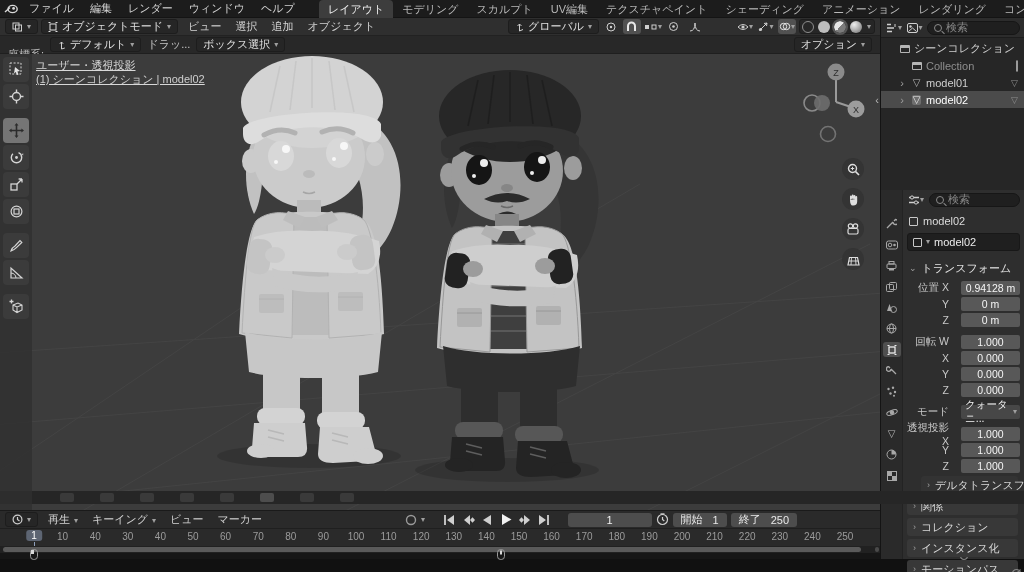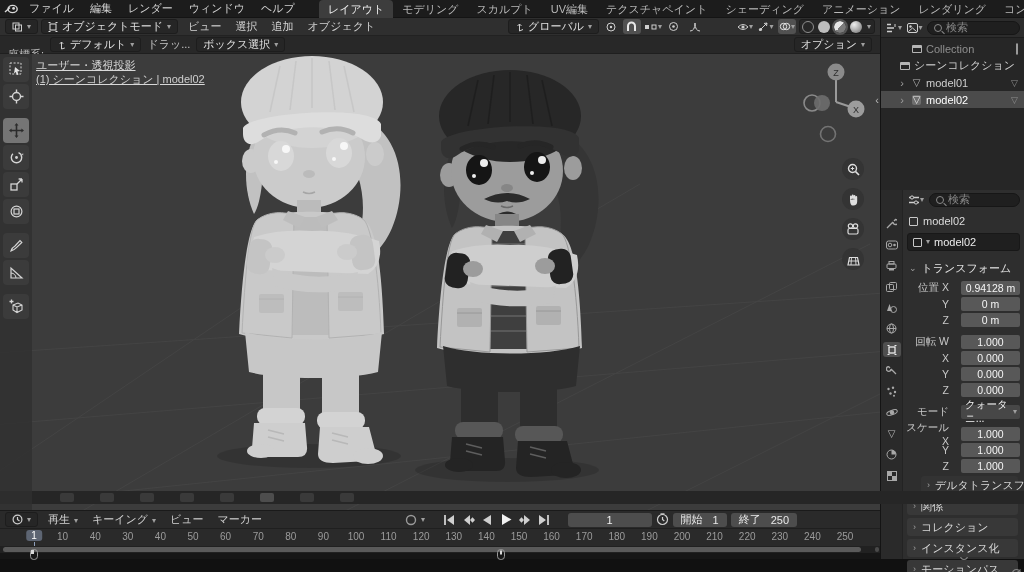--- a/index.html
+++ b/index.html
@@ -651,34 +651,34 @@
               <path d="M1.5 8.5 L5.5 5 L9.5 8.5" fill="none" stroke="#cfcfcf"></path>
             </svg>
           <span class="caret">▾</span>
         </div>
         <div class="searchbox">
           <span class="mag"></span>
           <span>検索</span>
         </div>
       </div>
       <div class="outliner-body" id="outliner-rows">
+          <div class="orow" style="padding-left: 4px;">
+            <span class="oexp"></span>
+            <span class="oic">
+              <span class="colbox"></span>
+            </span>
+            <span class="js-el">シーンコレクション</span>
+          </div>
           <div class="orow dim" style="padding-left: 16px;">
             <span class="oexp"></span>
             <span class="oic">
               <span class="colbox"></span>
             </span>
             <span class="js-el">Collection</span>
             <span class="oright"><span class="chk"></span></span>
-          </div>
-          <div class="orow" style="padding-left: 4px;">
-            <span class="oexp"></span>
-            <span class="oic">
-              <span class="colbox"></span>
-            </span>
-            <span class="js-el">シーンコレクション</span>
           </div>
           <div class="orow" style="padding-left: 16px;">
             <span class="oexp">›</span>
             <span class="oic">
               <span class="meshic">▽</span>
             </span>
             <span class="js-el">model01</span>
             <span class="oright">▽</span>
           </div>
           <div class="orow selected" style="padding-left: 16px;">
@@ -830,21 +830,21 @@
                 </div>
                 <div class="prow gap">
                   <span class="plabel">Z</span>
                   <span class="pfield">0.000</span>
                 </div>
                 <div class="prow gap">
                   <span class="plabel">モード</span>
                   <span class="pfield drop">クォータニ...<span class="caret">▾</span></span>
                 </div>
                 <div class="prow">
-                  <span class="plabel">スケール X</span>
+                  <span class="plabel">透視投影 X</span>
                   <span class="pfield">1.000</span>
                 </div>
                 <div class="prow">
                   <span class="plabel">Y</span>
                   <span class="pfield">1.000</span>
                 </div>
                 <div class="prow">
                   <span class="plabel">Z</span>
                   <span class="pfield">1.000</span>
                 </div>

